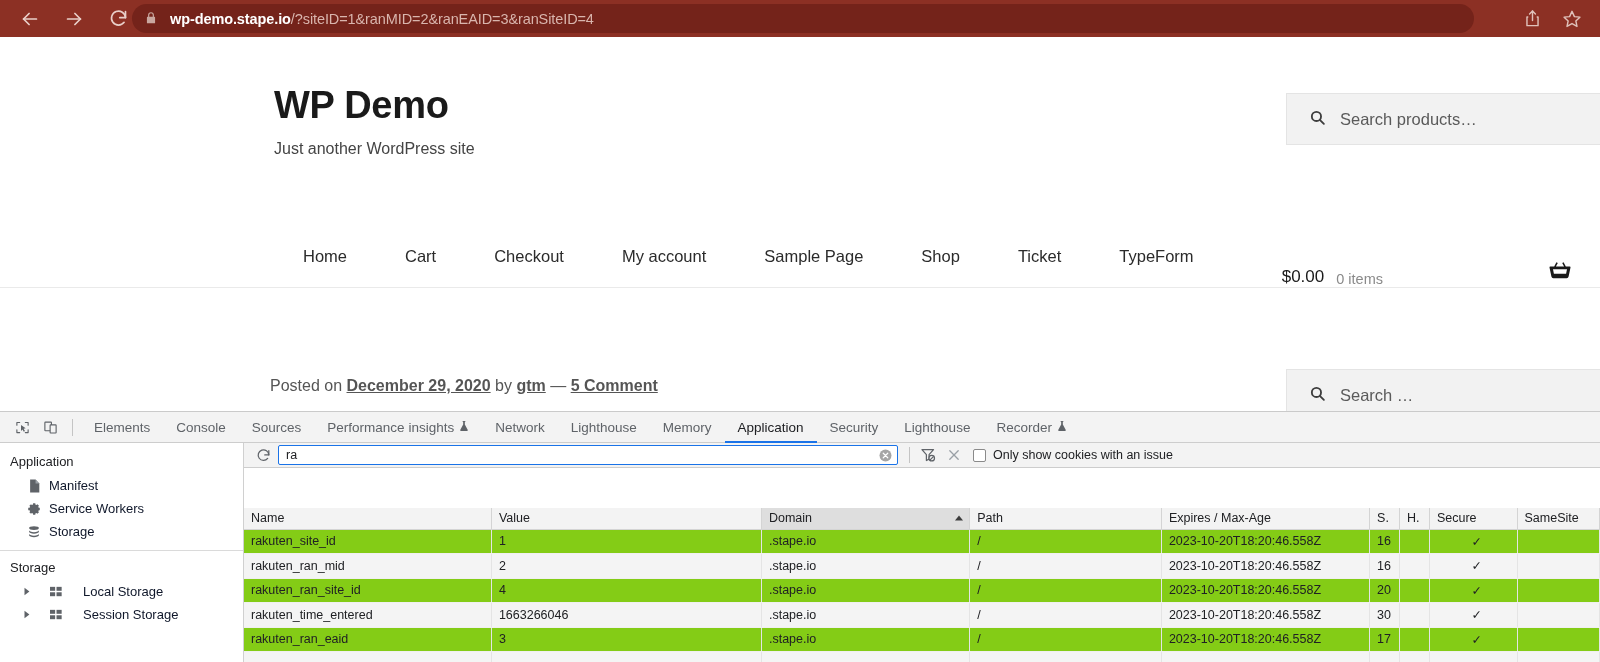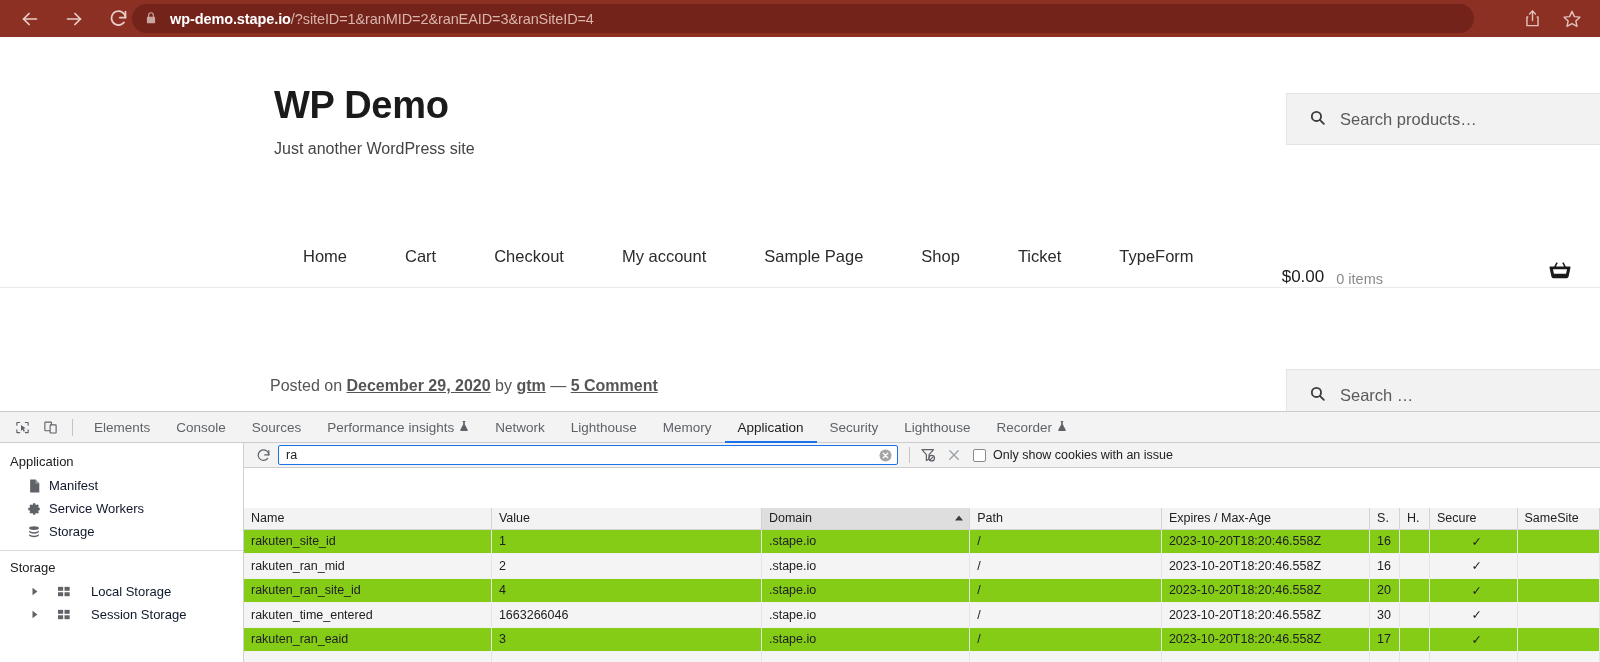--- a/index.html
+++ b/index.html
@@ -226,21 +226,21 @@
     padding: 5px 0 5px 10px;
   }
   .dt-tree-item {
     display: flex;
     align-items: center;
     height: 23px;
     padding-left: 26px;
     font-size: 13px;
     color: #0f172a;
   }
-  .dt-tree-item.with-arrow { padding-left: 28px; gap: 12px; }
+  .dt-tree-item.with-arrow { padding-left: 20px; gap: 12px; }
   .tree-arrow {
     width: 13px; height: 13px;
     margin-right: 3px;
     display: flex; align-items: center; justify-content: center;
     flex: 0 0 auto;
   }
   .tree-ico {
     width: 16px; height: 16px;
     margin-right: 7px;
     display: flex; align-items: center; justify-content: center;

